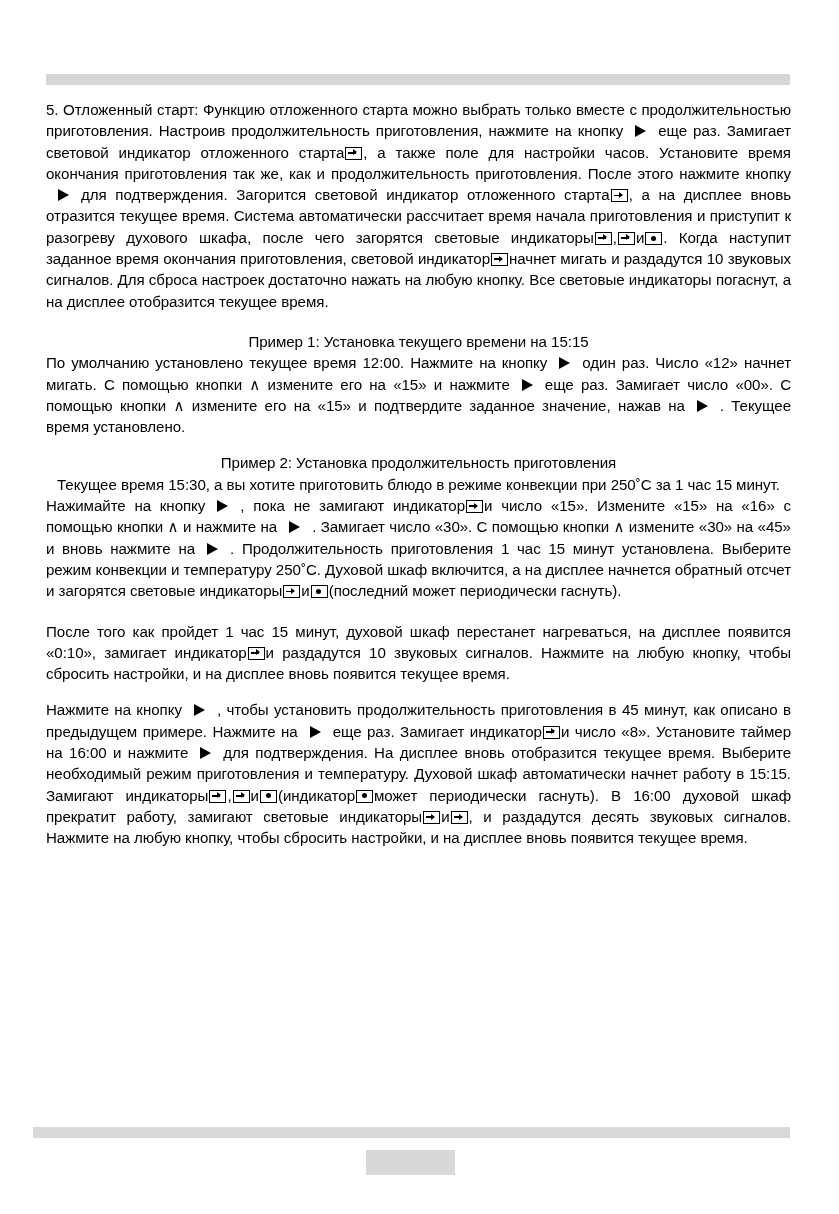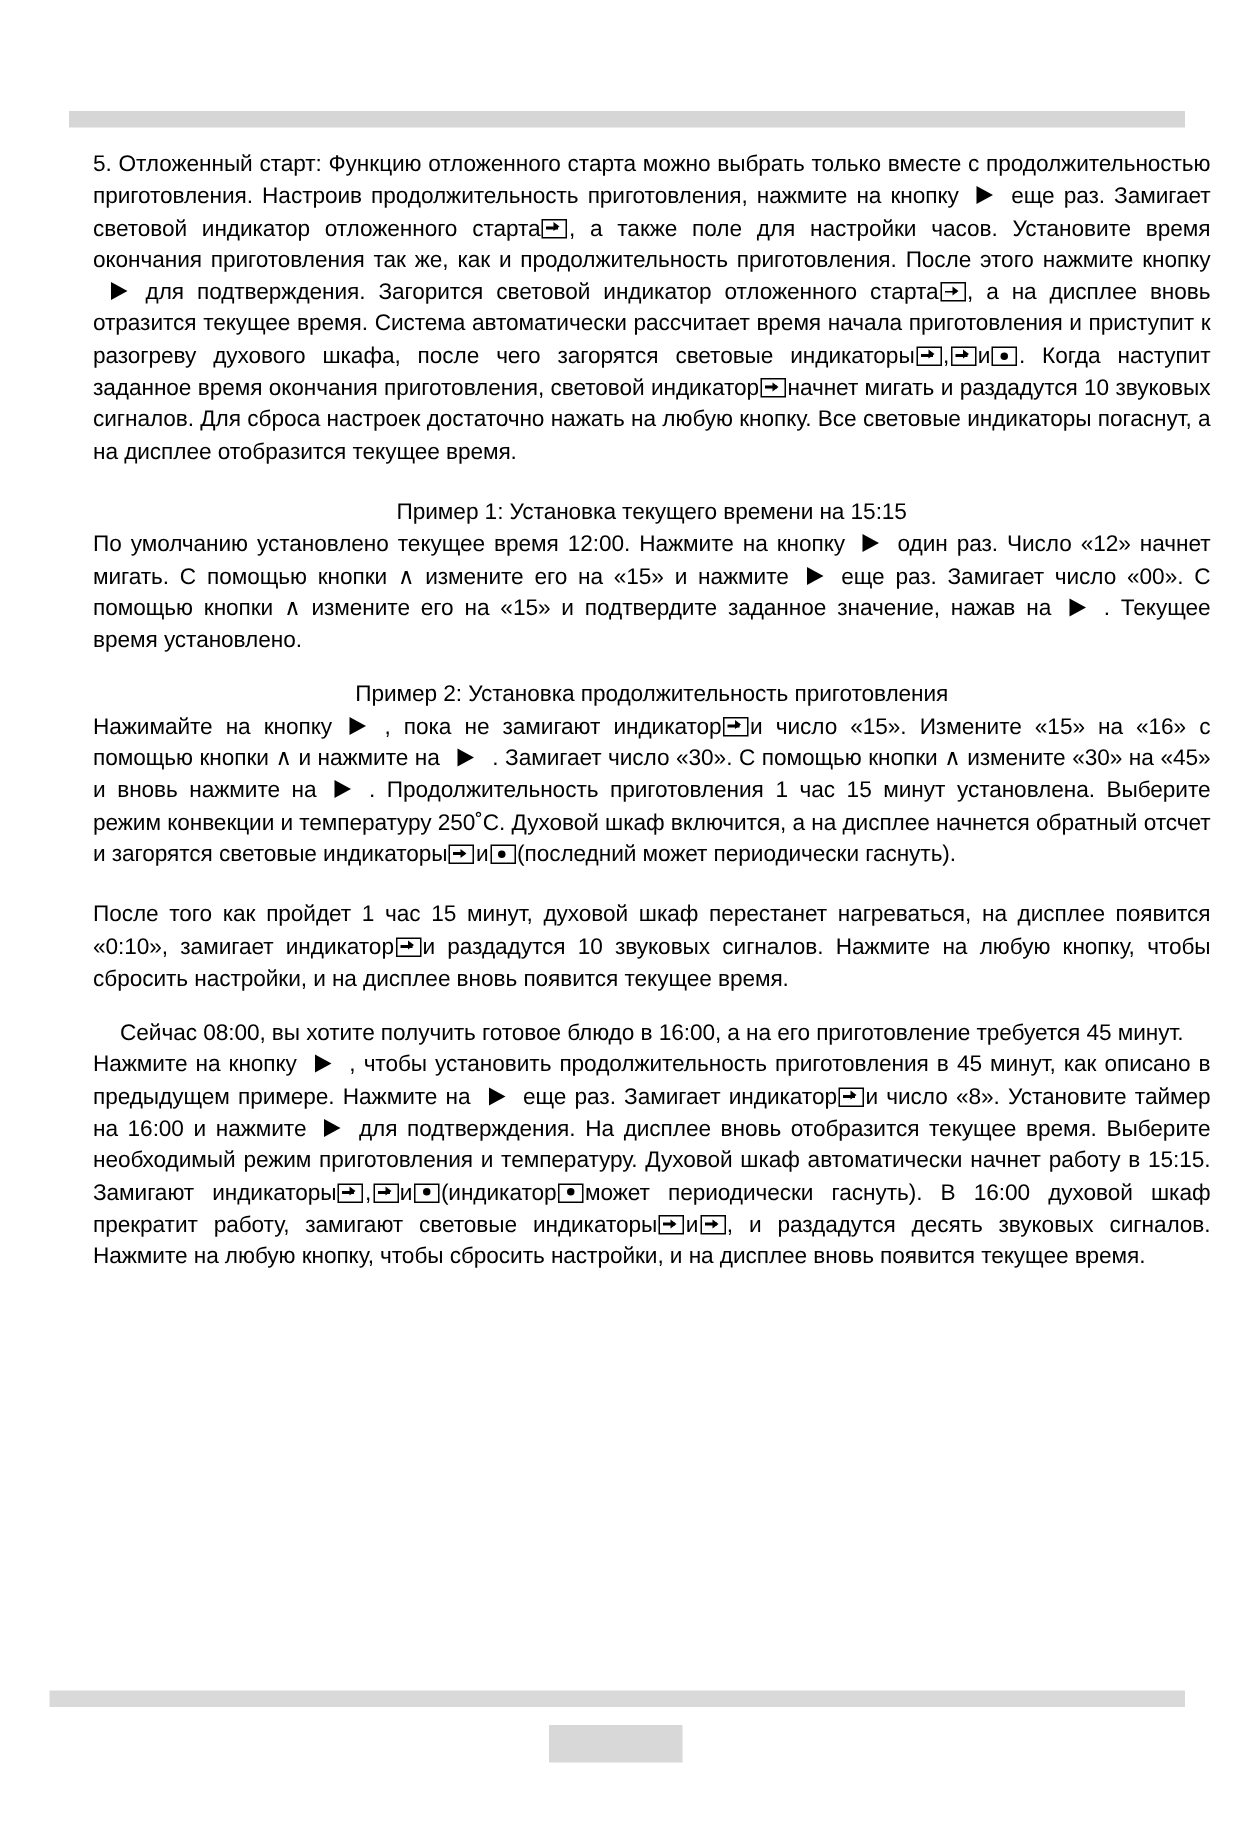--- a/index.html
+++ b/index.html
@@ -43,21 +43,21 @@
     left: 366px;
     top: 1150px;
     width: 89px;
     height: 25px;
     background: #d8d8d8;
   }
 
   
   .content {
     position: absolute;
-    left: 62px;
+    left: 46px;
     top: 99px;
     width: 745px;
   }
 
   p {
     margin: 0;
     font-size: 15.1px;
     line-height: 21.3px;
     text-align: justify;
     text-justify: inter-word;
@@ -155,29 +155,29 @@
     <p><span>5. Отложенный старт: Функцию отложенного старта можно выбрать только вместе с продолжительностью приготовления. Настроив продолжительность приготовления, нажмите на кнопку</span><span class="ico ico-play"></span><span>еще раз. Замигает световой индикатор отложенного старта</span><span class="ico ico-delay"></span><span>, а также поле для настройки часов. Установите время окончания приготовления так же, как и продолжительность приготовления. После этого нажмите кнопку</span><span class="ico ico-play"></span><span>для подтверждения. Загорится световой индикатор отложенного старта</span><span class="ico ico-delay"></span><span>, а на дисплее вновь отразится текущее время. Система автоматически рассчитает время начала приготовления и приступит к разогреву духового шкафа, после чего загорятся световые индикаторы</span><span class="ico ico-delay"></span><span>,</span><span class="ico ico-delay"></span><span>и</span><span class="ico ico-heat"></span><span>. Когда наступит заданное время окончания приготовления, световой индикатор</span><span class="ico ico-delay"></span><span>начнет мигать и раздадутся 10 звуковых сигналов. Для сброса настроек достаточно нажать на любую кнопку. Все световые индикаторы погаснут, а на дисплее отобразится текущее время.</span></p>
 
     <div class="gap-lg"></div>
 
     <p class="plain">Пример 1: Установка текущего времени на 15:15</p>
     <p><span>По умолчанию установлено текущее время 12:00. Нажмите на кнопку</span><span class="ico ico-play"></span><span>один раз. Число «12» начнет мигать. С помощью кнопки</span> <span class="ico-caret">∧</span> <span>измените его на «15» и нажмите</span><span class="ico ico-play"></span><span>еще раз. Замигает число «00». С помощью кнопки</span> <span class="ico-caret">∧</span> <span>измените его на «15» и подтвердите заданное значение, нажав на</span><span class="ico ico-play"></span><span>. Текущее время установлено.</span></p>
 
     <div class="gap-md"></div>
 
     <p class="plain">Пример 2: Установка продолжительность приготовления</p>
+    <p class="plain">Текущее время 15:30, а вы хотите приготовить блюдо в режиме конвекции при 250˚С за 1 час 15 минут.</p>
     <p><span>Нажимайте на кнопку</span><span class="ico ico-play"></span><span>, пока не замигают индикатор</span><span class="ico ico-delay"></span><span>и число «15». Измените «15» на «16» с помощью кнопки</span> <span class="ico-caret">∧</span> <span>и нажмите на</span><span class="ico ico-play"></span><span>. Замигает число «30». С помощью кнопки</span> <span class="ico-caret">∧</span> <span>измените «30» на «45» и вновь нажмите на</span><span class="ico ico-play"></span><span>. Продолжительность приготовления 1 час 15 минут установлена. Выберите режим конвекции и температуру 250˚С. Духовой шкаф включится, а на дисплее начнется обратный отсчет и загорятся световые индикаторы</span><span class="ico ico-delay"></span><span>и</span><span class="ico ico-heat"></span><span>(последний может периодически гаснуть).</span></p>
 
     <div class="gap-lg"></div>
 
     <p><span>После того как пройдет 1 час 15 минут, духовой шкаф перестанет нагреваться, на дисплее появится «0:10», замигает индикатор</span><span class="ico ico-delay"></span><span>и раздадутся 10 звуковых сигналов. Нажмите на любую кнопку, чтобы сбросить настройки, и на дисплее вновь появится текущее время.</span></p>
 
     <div class="gap-md"></div>
 
-    <p class="plain">Сейчас 08:00, вы хотите получить готовое блюдо в 16:00, а на его приготовление требуется 45 минут.</p>
     <p><span>Нажмите на кнопку</span><span class="ico ico-play"></span><span>, чтобы установить продолжительность приготовления в 45 минут, как описано в предыдущем примере. Нажмите на</span><span class="ico ico-play"></span><span>еще раз. Замигает индикатор</span><span class="ico ico-delay"></span><span>и число «8». Установите таймер на 16:00 и нажмите</span><span class="ico ico-play"></span><span>для подтверждения. На дисплее вновь отобразится текущее время. Выберите необходимый режим приготовления и температуру. Духовой шкаф автоматически начнет работу в 15:15. Замигают индикаторы</span><span class="ico ico-delay"></span><span>,</span><span class="ico ico-delay"></span><span>и</span><span class="ico ico-heat"></span><span>(индикатор</span><span class="ico ico-heat"></span><span>может периодически гаснуть). В 16:00 духовой шкаф прекратит работу, замигают световые индикаторы</span><span class="ico ico-delay"></span><span>и</span><span class="ico ico-delay"></span><span>, и раздадутся десять звуковых сигналов. Нажмите на любую кнопку, чтобы сбросить настройки, и на дисплее вновь появится текущее время.</span></p>
 
   </div>
 
   <div class="footer-rule"></div>
   <div class="page-number-box"></div>
 
 </div>
 
 </body></html>

